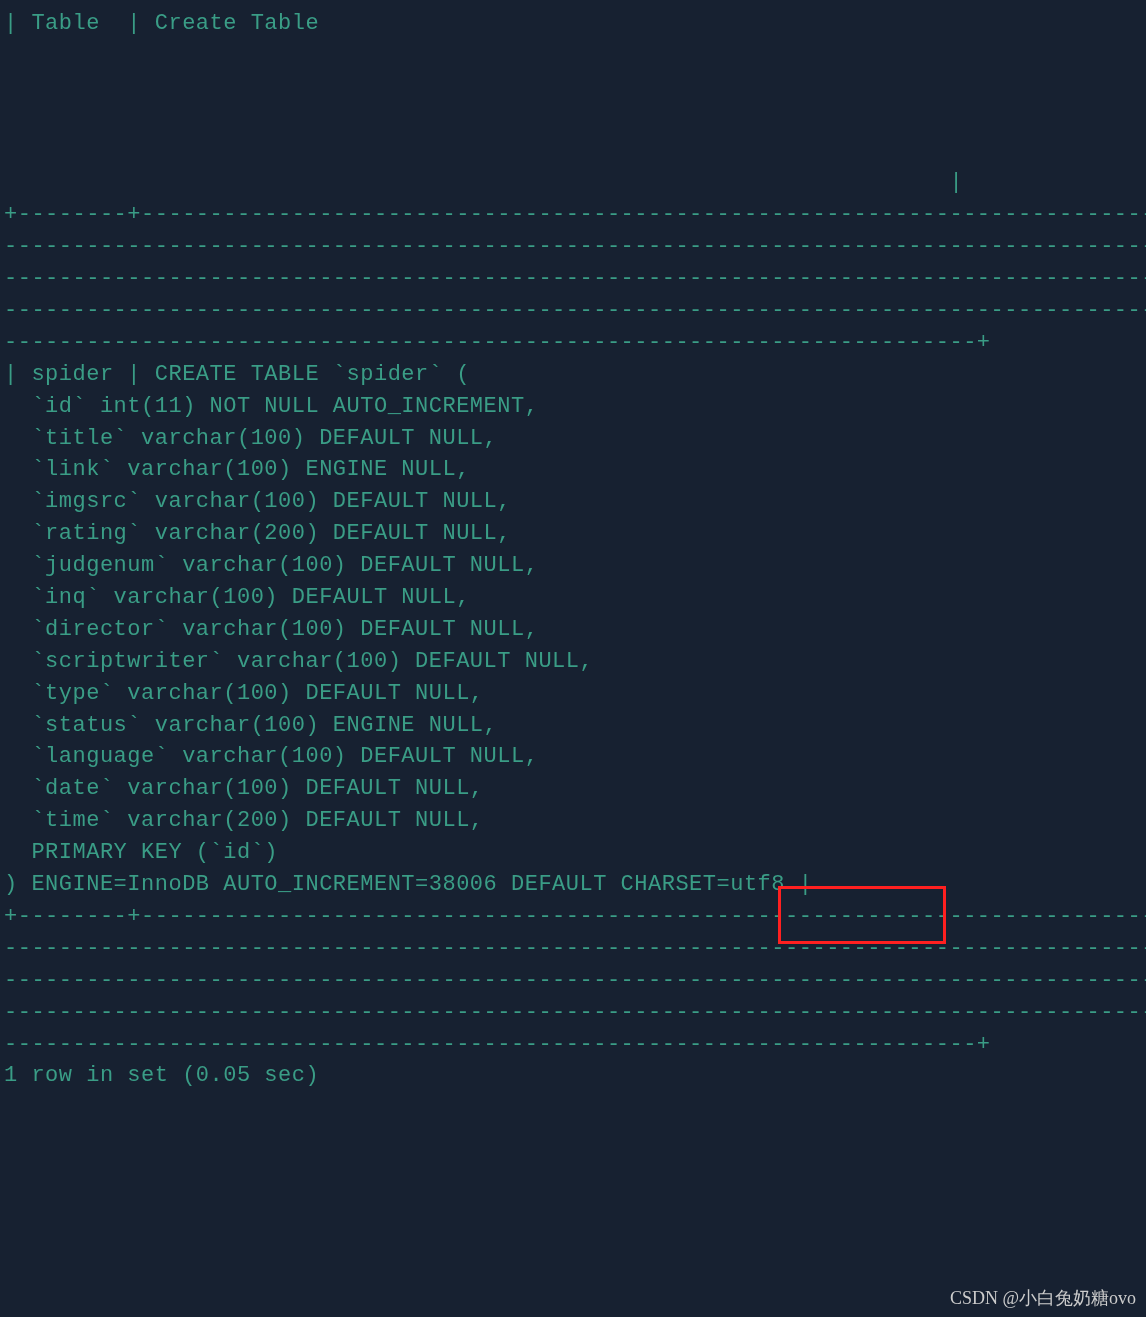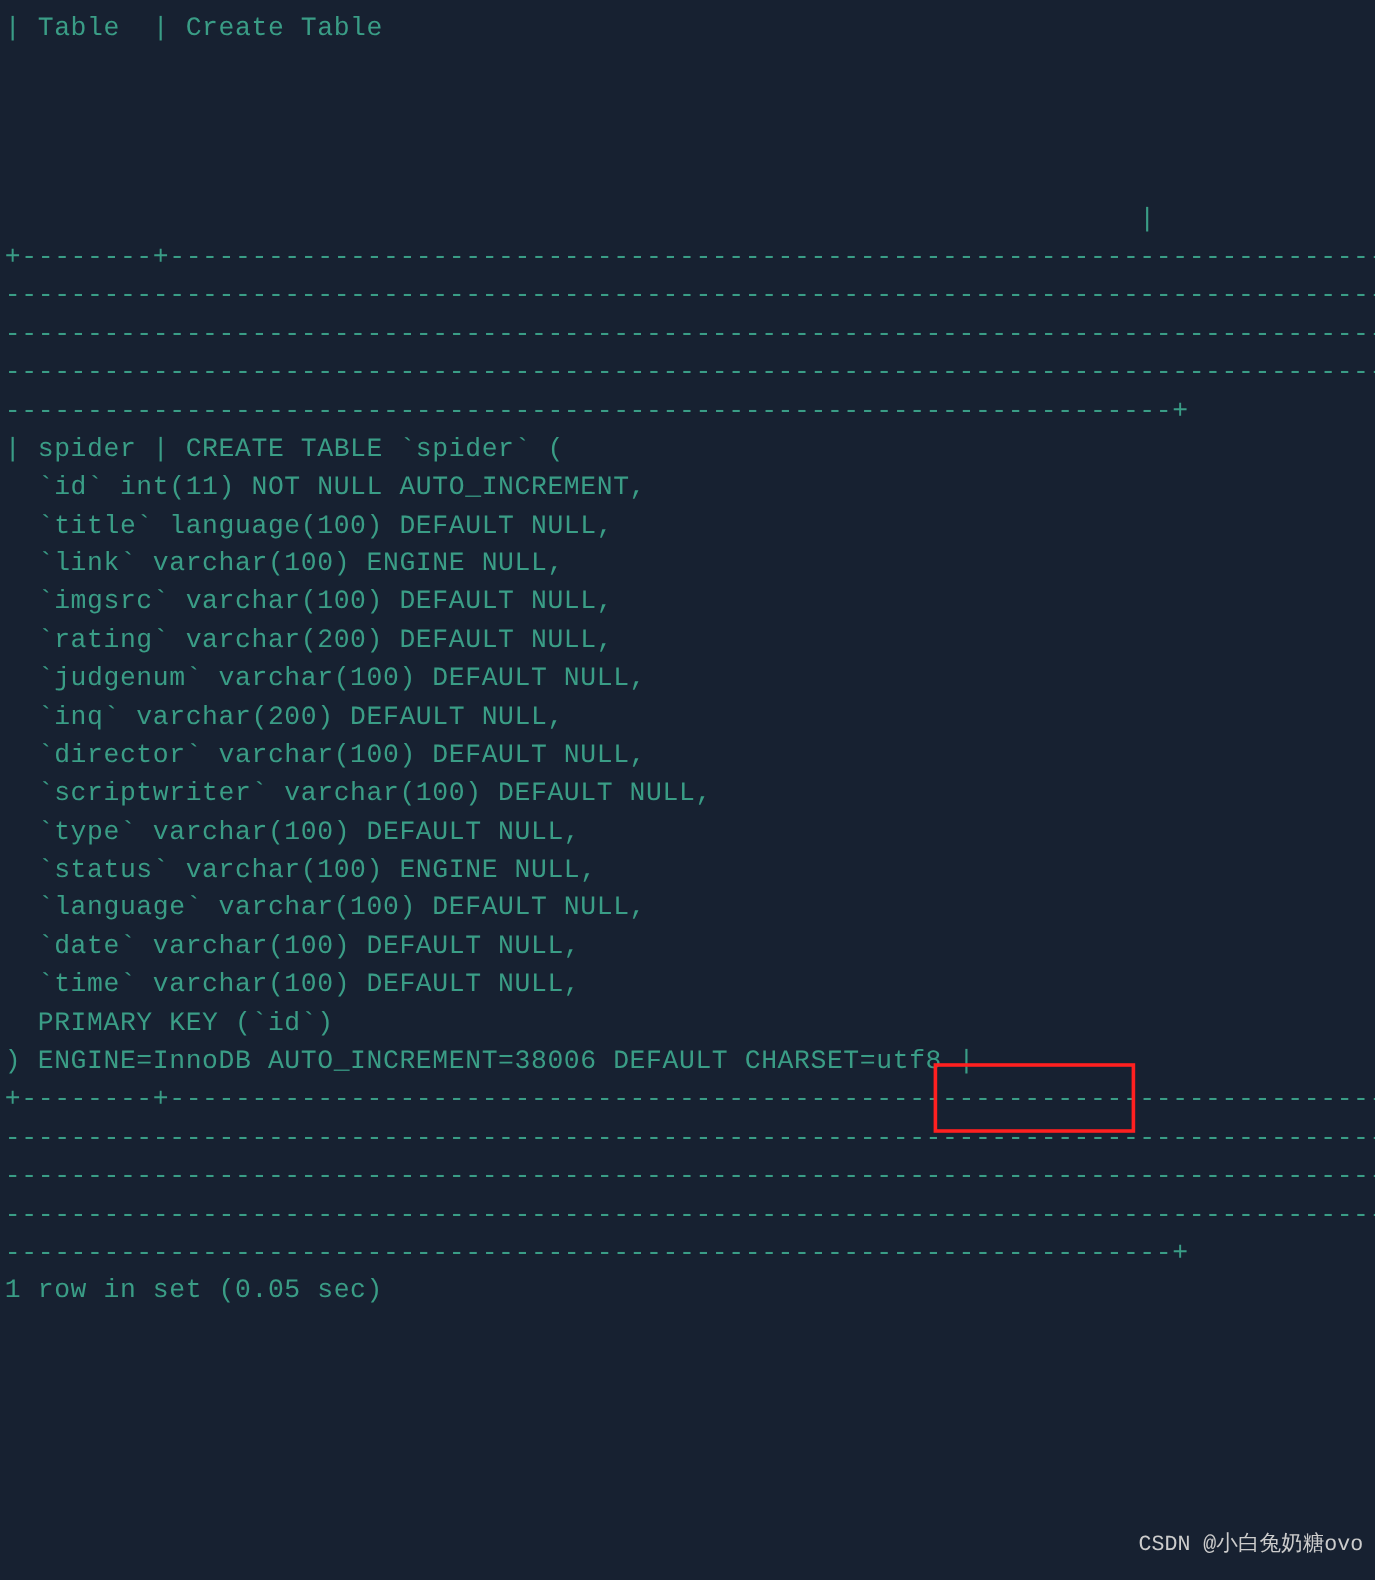--- a/index.html
+++ b/index.html
@@ -22,57 +22,57 @@
       margin: 0;
     }
     .highlight-box {
       position: absolute;
       border: 3px solid #ff2020;
       background: transparent;
       pointer-events: none;
     }
     .watermark {
       position: absolute;
-      bottom: 16px;
+      bottom: 6px;
       right: 10px;
       color: #cccccc;
       font-size: 18px;
-      font-family: Liberation Mono, monospace;
+      font-family: Liberation Serif, serif;
       letter-spacing: 0;
     }
   </style>
 </head>
 <body>
 
 <pre><span>| Table  | Create Table</span>
 
 
 
 
 <span>                                                                     |</span>
 <span>+--------+--------------------------------------------------------------------------------</span>
 <span>--------------------------------------------------------------------------------------------</span>
 <span>--------------------------------------------------------------------------------------------</span>
 <span>--------------------------------------------------------------------------------------------</span>
 <span>-----------------------------------------------------------------------+</span>
 <span>| spider | CREATE TABLE `spider` (</span>
 <span>  `id` int(11) NOT NULL AUTO_INCREMENT,</span>
-<span>  `title` language(100) DEFAULT NULL,</span>
+<span>  `title` varchar(100) DEFAULT NULL,</span>
 <span>  `link` varchar(100) ENGINE NULL,</span>
 <span>  `imgsrc` varchar(100) DEFAULT NULL,</span>
 <span>  `rating` varchar(200) DEFAULT NULL,</span>
 <span>  `judgenum` varchar(100) DEFAULT NULL,</span>
-<span>  `inq` varchar(200) DEFAULT NULL,</span>
+<span>  `inq` varchar(100) DEFAULT NULL,</span>
 <span>  `director` varchar(100) DEFAULT NULL,</span>
 <span>  `scriptwriter` varchar(100) DEFAULT NULL,</span>
 <span>  `type` varchar(100) DEFAULT NULL,</span>
 <span>  `status` varchar(100) ENGINE NULL,</span>
 <span>  `language` varchar(100) DEFAULT NULL,</span>
 <span>  `date` varchar(100) DEFAULT NULL,</span>
-<span>  `time` varchar(100) DEFAULT NULL,</span>
+<span>  `time` varchar(200) DEFAULT NULL,</span>
 <span>  PRIMARY KEY (`id`)</span>
 <span>) ENGINE=InnoDB AUTO_INCREMENT=38006 DEFAULT CHARSET=utf8 |</span>
 <span>+--------+--------------------------------------------------------------------------------</span>
 <span>--------------------------------------------------------------------------------------------</span>
 <span>--------------------------------------------------------------------------------------------</span>
 <span>--------------------------------------------------------------------------------------------</span>
 <span>-----------------------------------------------------------------------+</span>
 <span>1 row in set (0.05 sec)</span></pre>
 
 <div class="highlight-box" style="top:886px;left:778px;width:168px;height:58px;"></div>

